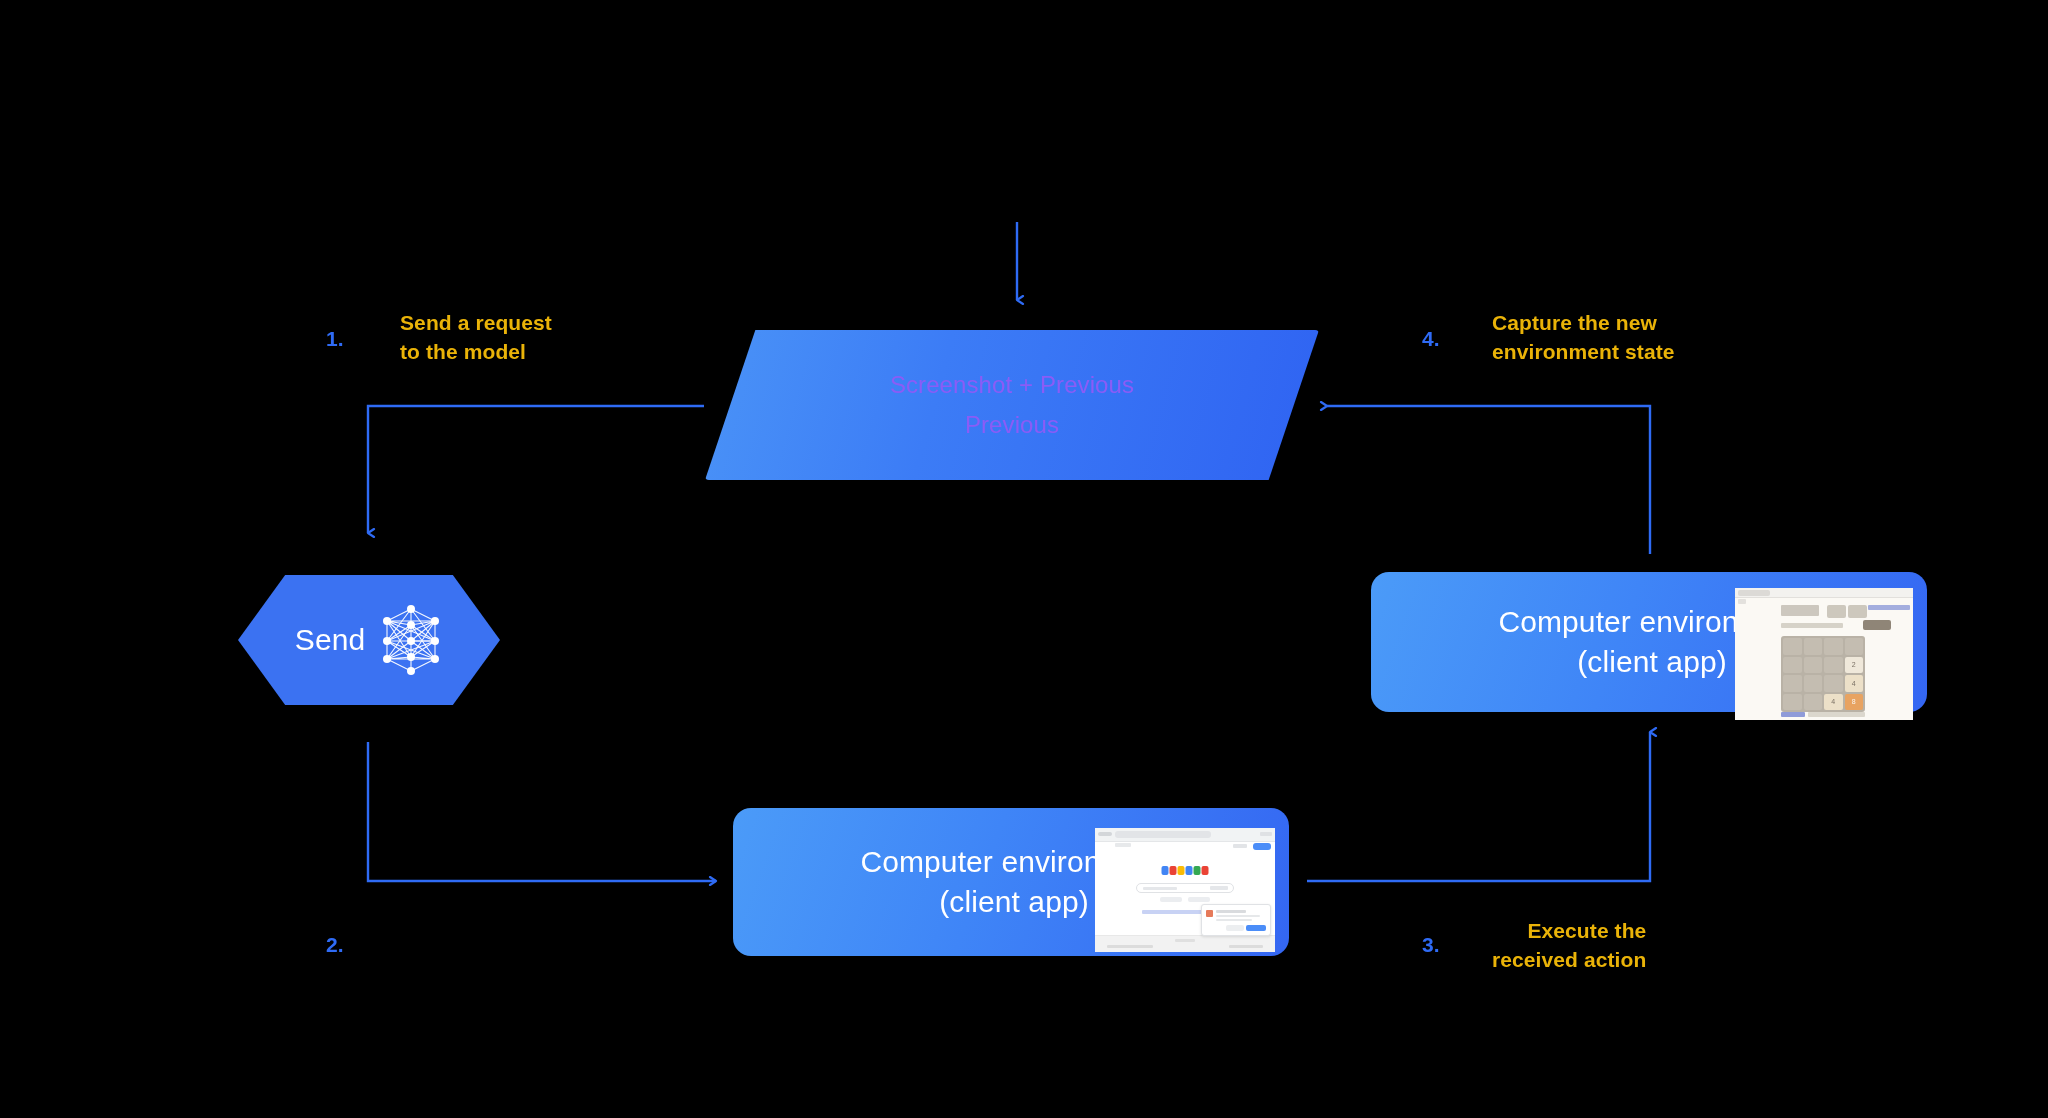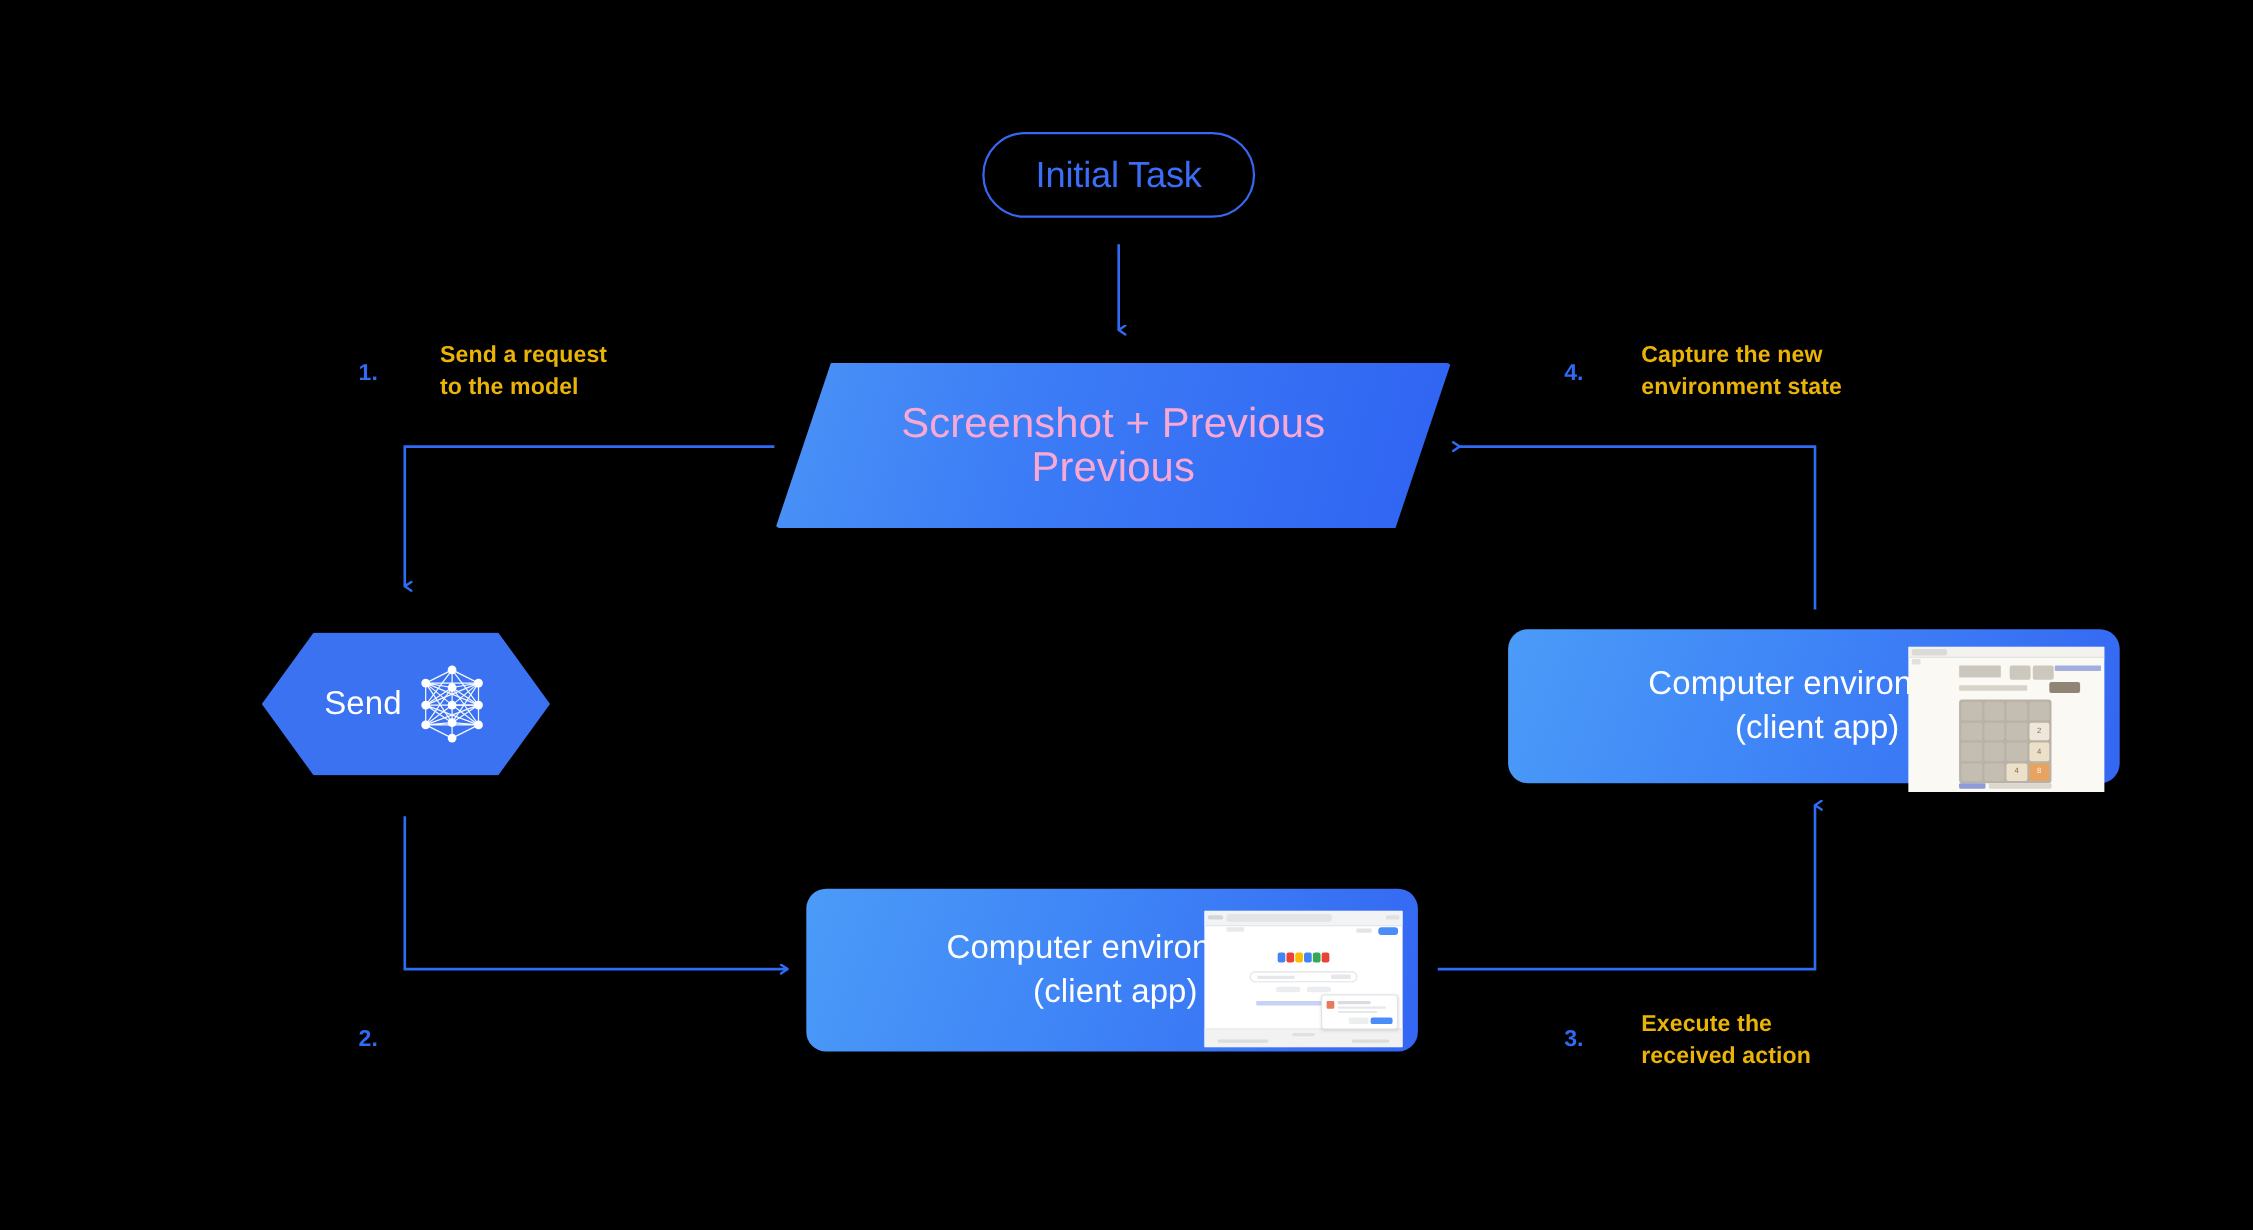--- a/index.html
+++ b/index.html
@@ -58,22 +58,22 @@
     clip-path: polygon(8.2% 0%, 100% 0%, 91.8% 100%, 0% 100%);
     border-radius: 4px;
   }
   .parallelogram .text {
     position: absolute;
     inset: 0;
     display: flex;
     flex-direction: column;
     align-items: center;
     justify-content: center;
-    color: #f9a8d4;
-    font-size: 38px;
+    color: #8b5cf6;
+    font-size: 24px;
     line-height: 40px;
     text-align: center;
     letter-spacing: 0.1px;
   }
 
   
   .model-hex {
     position: absolute;
     left: 238px;
     top: 575px;
@@ -200,21 +200,21 @@
     color: #2f6bf5;
     font-weight: bold;
     font-size: 21px;
     line-height: 29px;
   }
   .s1-num { left: 326px; top: 324px; }
   .s1-txt { left: 400px; top: 308px; }
   .s2-num { left: 326px; top: 930px; }
   .s2-txt { left: 400px; top: 916px; }
   .s3-num { left: 1422px; top: 930px; }
-  .s3-txt { left: 1492px; top: 916px; }
+  .s3-txt { left: 1492px; top: 916px; text-align: right; }
   .s4-num { left: 1422px; top: 324px; }
   .s4-txt { left: 1492px; top: 308px; }
 
   svg.wires { position:absolute; left:0; top:0; width:2048px; height:1118px; pointer-events:none; }
 </style>
 </head>
 <body>
 
 <div class="stage">
 
@@ -248,23 +248,20 @@
 
     <g>
       <path d="M1307,881 L1650,881 L1650,732" fill="none" stroke="#2f6bf5" stroke-width="2.4" marker-end="url(#ah-up)"></path>
     </g>
 
     <g>
       <path d="M1650,554 L1650,406 L1327,406" fill="none" stroke="#2f6bf5" stroke-width="2.4" marker-end="url(#ah-left)"></path>
     </g>
   </svg>
 
-  <div class="initial-task">
-    <span class="initial-task-label">Initial Task</span>
-  </div>
 
   <div class="parallelogram">
     <div class="skin"></div>
     <div class="text">
       <span>Screenshot + Previous</span>
       <span>Previous</span>
     </div>
   </div>
 
   <div class="model-hex">

